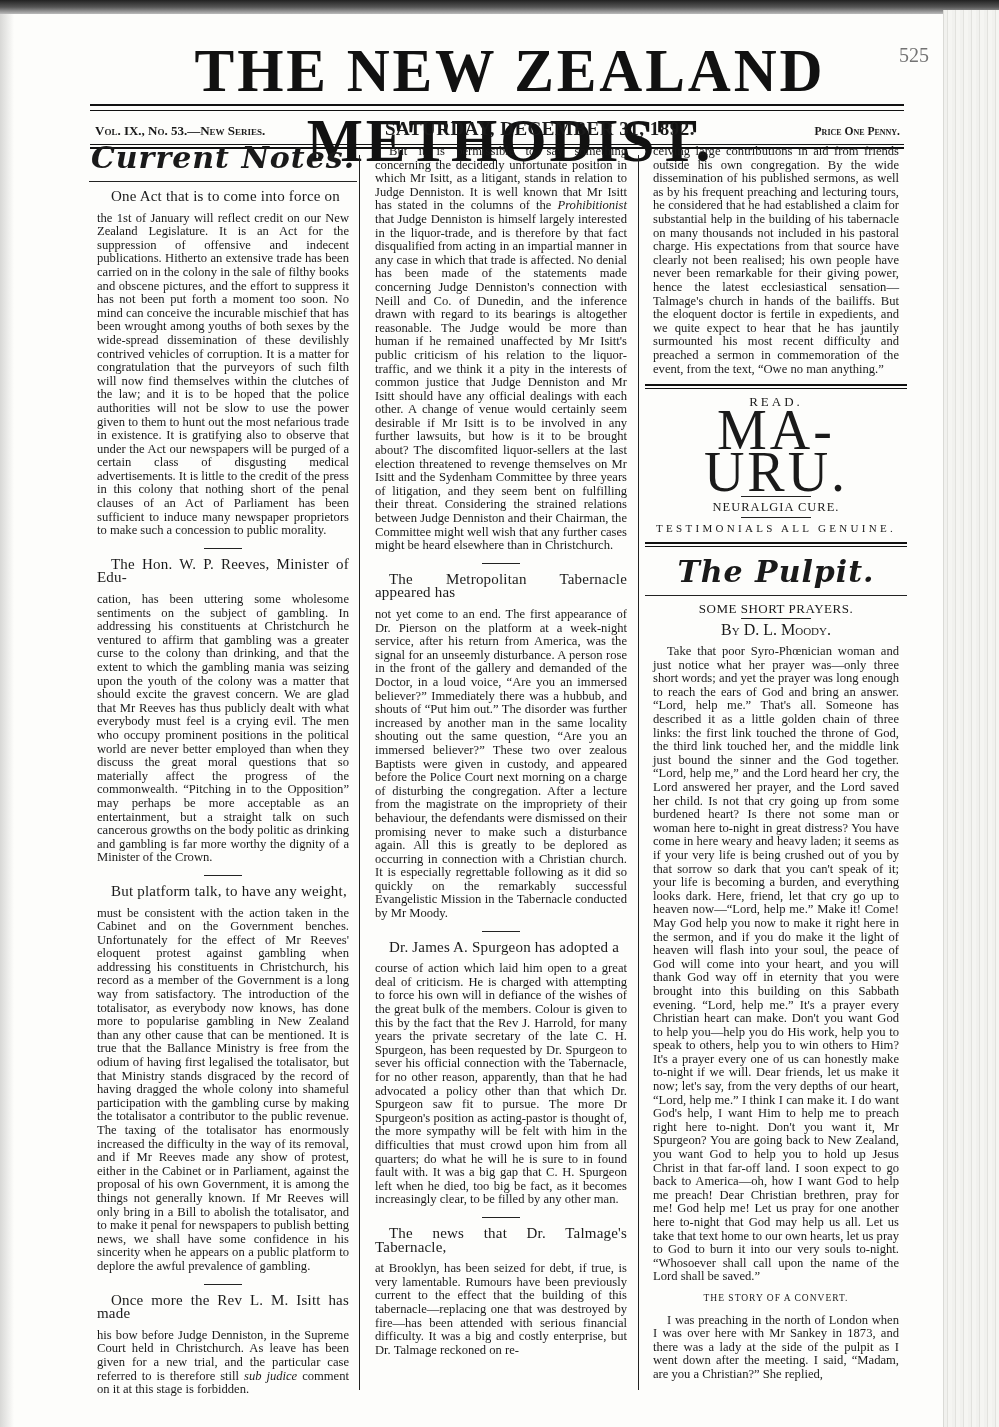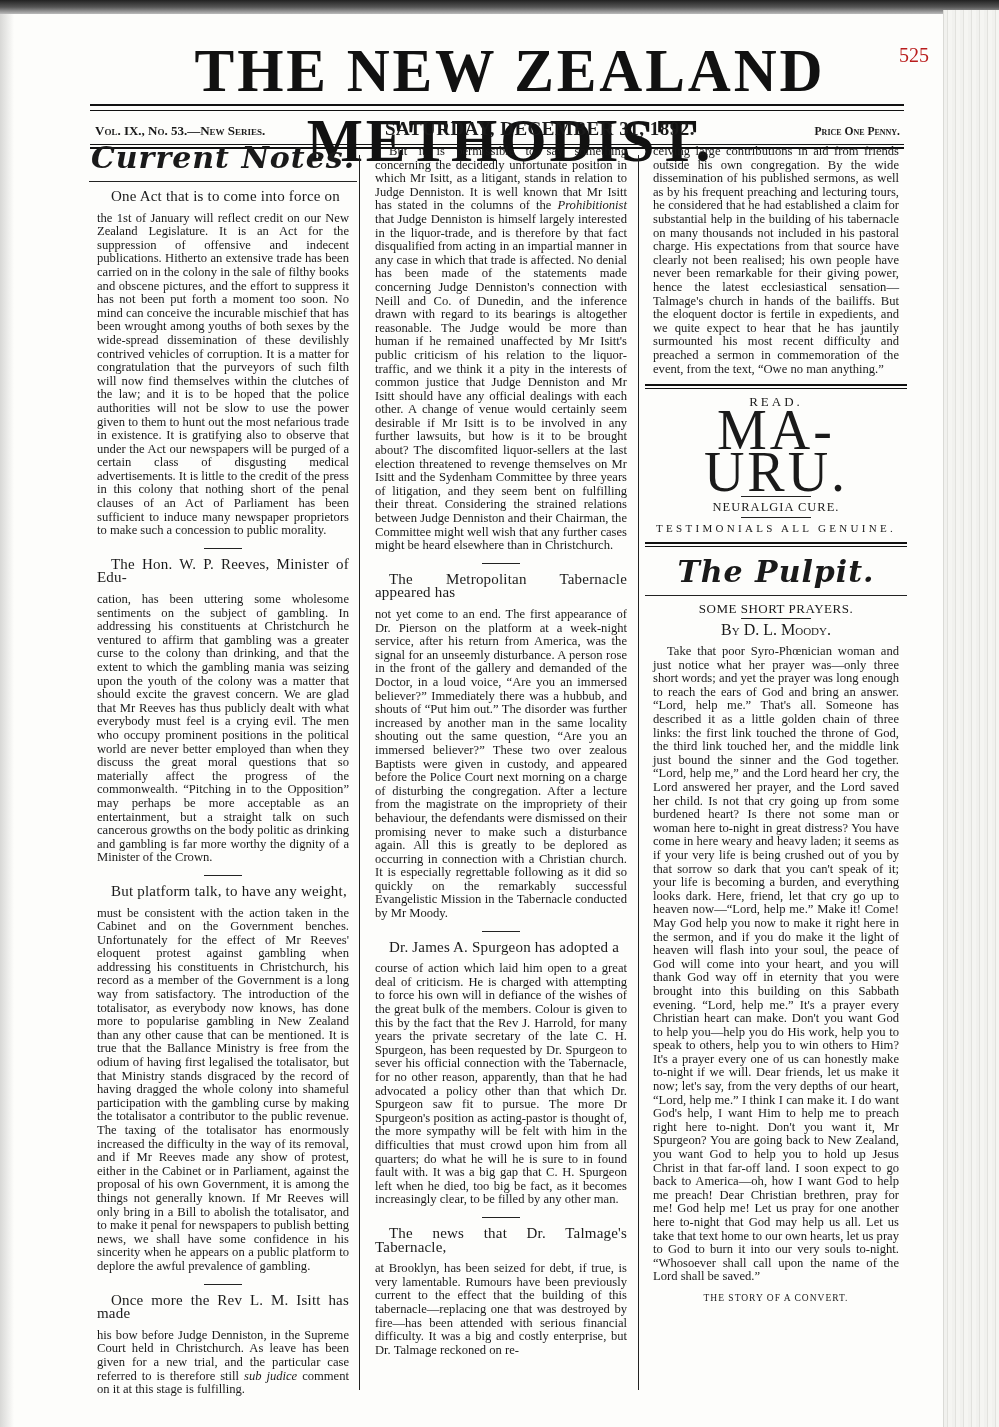--- a/index.html
+++ b/index.html
@@ -18,21 +18,21 @@
     position: absolute; left: 0; top: 14px; width: 14px; height: 1413px;
     background: linear-gradient(90deg, #d8d8d6, #fdfdfb);
   }
   .right-edge {
     position: absolute; left: 943px; top: 10px; width: 56px; height: 1417px;
     background: repeating-linear-gradient(90deg, #f1f1ee 0 3px, #e2e2de 3px 4px, #f5f5f2 4px 8px);
     border-left: 1px solid #dadad6;
   }
   .page-number {
     position: absolute; left: 899px; top: 44px;
-    font-family: "Liberation Serif", serif; font-size: 20px; color: #b91c1c;
+    font-family: "Liberation Serif", serif; font-size: 20px; color: #737373;
   }
   .masthead {
     position: absolute; left: 95px; top: 35px; width: 830px; text-align: center;
     font-family: "Liberation Serif", serif; font-weight: bold;
     font-size: 62px; letter-spacing: 3px; transform: scaleX(0.96);
     line-height: 70px; color: #111;
   }
   .rule { position: absolute; left: 90px; width: 814px; background: #111; }
   .dateline {
     position: absolute; left: 95px; top: 118px; width: 805px; height: 24px;
@@ -112,21 +112,21 @@
   <div class="sep"></div>
 
   <div>
     <p class="lead">But platform talk, to have any weight,</p>
     <p style="text-indent:0">must be consistent with the action taken in the Cabinet and on the Government benches. Unfortunately for the effect of Mr Reeves' eloquent protest against gambling when addressing his constituents in Christchurch, his record as a member of the Government is a long way from satisfactory. The introduction of the totalisator, as everybody now knows, has done more to popularise gambling in New Zealand than any other cause that can be mentioned. It is true that the Ballance Ministry is free from the odium of having first legalised the totalisator, but that Ministry stands disgraced by the record of having dragged the whole colony into shameful participation with the gambling curse by making the totalisator a contributor to the public revenue. The taxing of the totalisator has enormously increased the difficulty in the way of its removal, and if Mr Reeves made any show of protest, either in the Cabinet or in Parliament, against the proposal of his own Government, it is among the things not generally known. If Mr Reeves will only bring in a Bill to abolish the totalisator, and to make it penal for newspapers to publish betting news, we shall have some confidence in his sincerity when he appears on a public platform to deplore the awful prevalence of gambling.</p>
   </div>
   <div class="sep"></div>
 
   <div>
     <p class="lead">Once more the Rev L. M. Isitt has made</p>
-    <p style="text-indent:0"><span>his bow before Judge Denniston, in the Supreme Court held in Christchurch. As leave has been given for a new trial, and the particular case referred to is therefore still </span><i>sub judice</i><span> comment on it at this stage is fulfilling.</span></p>
+    <p style="text-indent:0"><span>his bow before Judge Denniston, in the Supreme Court held in Christchurch. As leave has been given for a new trial, and the particular case referred to is therefore still </span><i>sub judice</i><span> comment on it at this stage is forbidden.</span></p>
   </div>
 </div>
 
 <div class="col col2">
   <div>
     <p><span>But it is permissible to say something concerning the decidedly unfortunate position in which Mr Isitt, as a litigant, stands in relation to Judge Denniston. It is well known that Mr Isitt has stated in the columns of the </span><i>Prohibitionist</i><span> that Judge Denniston is himself largely interested in the liquor-trade, and is therefore by that fact disqualified from acting in an impartial manner in any case in which that trade is affected. No denial has been made of the statements made concerning Judge Denniston's connection with Neill and Co. of Dunedin, and the inference drawn with regard to its bearings is altogether reasonable. The Judge would be more than human if he remained unaffected by Mr Isitt's public criticism of his relation to the liquor-traffic, and we think it a pity in the interests of common justice that Judge Denniston and Mr Isitt should have any official dealings with each other. A change of venue would certainly seem desirable if Mr Isitt is to be involved in any further lawsuits, but how is it to be brought about? The discomfited liquor-sellers at the last election threatened to revenge themselves on Mr Isitt and the Sydenham Committee by three years of litigation, and they seem bent on fulfilling their threat. Considering the strained relations between Judge Denniston and their Chairman, the Committee might well wish that any further cases might be heard elsewhere than in Christchurch.</span></p>
   </div>
   <div class="sep"></div>
 
   <div>
@@ -162,14 +162,15 @@
   <div class="double-rule"></div>
 
   <div>
     <div class="section-title">The Pulpit.</div>
     <div class="title-rule"></div>
     <div class="subhead">SOME SHORT PRAYERS.</div>
     <div class="ad-smallrule"></div>
     <div class="byline">By D. L. Moody.</div>
     <p>Take that poor Syro-Phœnician woman and just notice what her prayer was—only three short words; and yet the prayer was long enough to reach the ears of God and bring an answer. “Lord, help me.” That's all. Someone has described it as a little golden chain of three links: the first link touched the throne of God, the third link touched her, and the middle link just bound the sinner and the God together. “Lord, help me,” and the Lord heard her cry, the Lord answered her prayer, and the Lord saved her child. Is not that cry going up from some burdened heart? Is there not some man or woman here to-night in great distress? You have come in here weary and heavy laden; it seems as if your very life is being crushed out of you by that sorrow so dark that you can't speak of it; your life is becoming a burden, and everything looks dark. Here, friend, let that cry go up to heaven now—“Lord, help me.” Make it! Come! May God help you now to make it right here in the sermon, and if you do make it the light of heaven will flash into your soul, the peace of God will come into your heart, and you will thank God way off in eternity that you were brought into this building on this Sabbath evening. “Lord, help me.” It's a prayer every Christian heart can make. Don't you want God to help you—help you do His work, help you to speak to others, help you to win others to Him? It's a prayer every one of us can honestly make to-night if we will. Dear friends, let us make it now; let's say, from the very depths of our heart, “Lord, help me.” I think I can make it. I do want God's help, I want Him to help me to preach right here to-night. Don't you want it, Mr Spurgeon? You are going back to New Zealand, you want God to help you to hold up Jesus Christ in that far-off land. I soon expect to go back to America—oh, how I want God to help me preach! Dear Christian brethren, pray for me! God help me! Let us pray for one another here to-night that God may help us all. Let us take that text home to our own hearts, let us pray to God to burn it into our very souls to-night. “Whosoever shall call upon the name of the Lord shall be saved.”</p>
     <div class="smallcaps-head">THE STORY OF A CONVERT.</div>
+    <p>I was preaching in the north of London when I was over here with Mr Sankey in 1873, and there was a lady at the side of the pulpit as I went down after the meeting. I said, “Madam, are you a Christian?” She replied,</p>
   </div>
 </div>
 
 </body></html>

